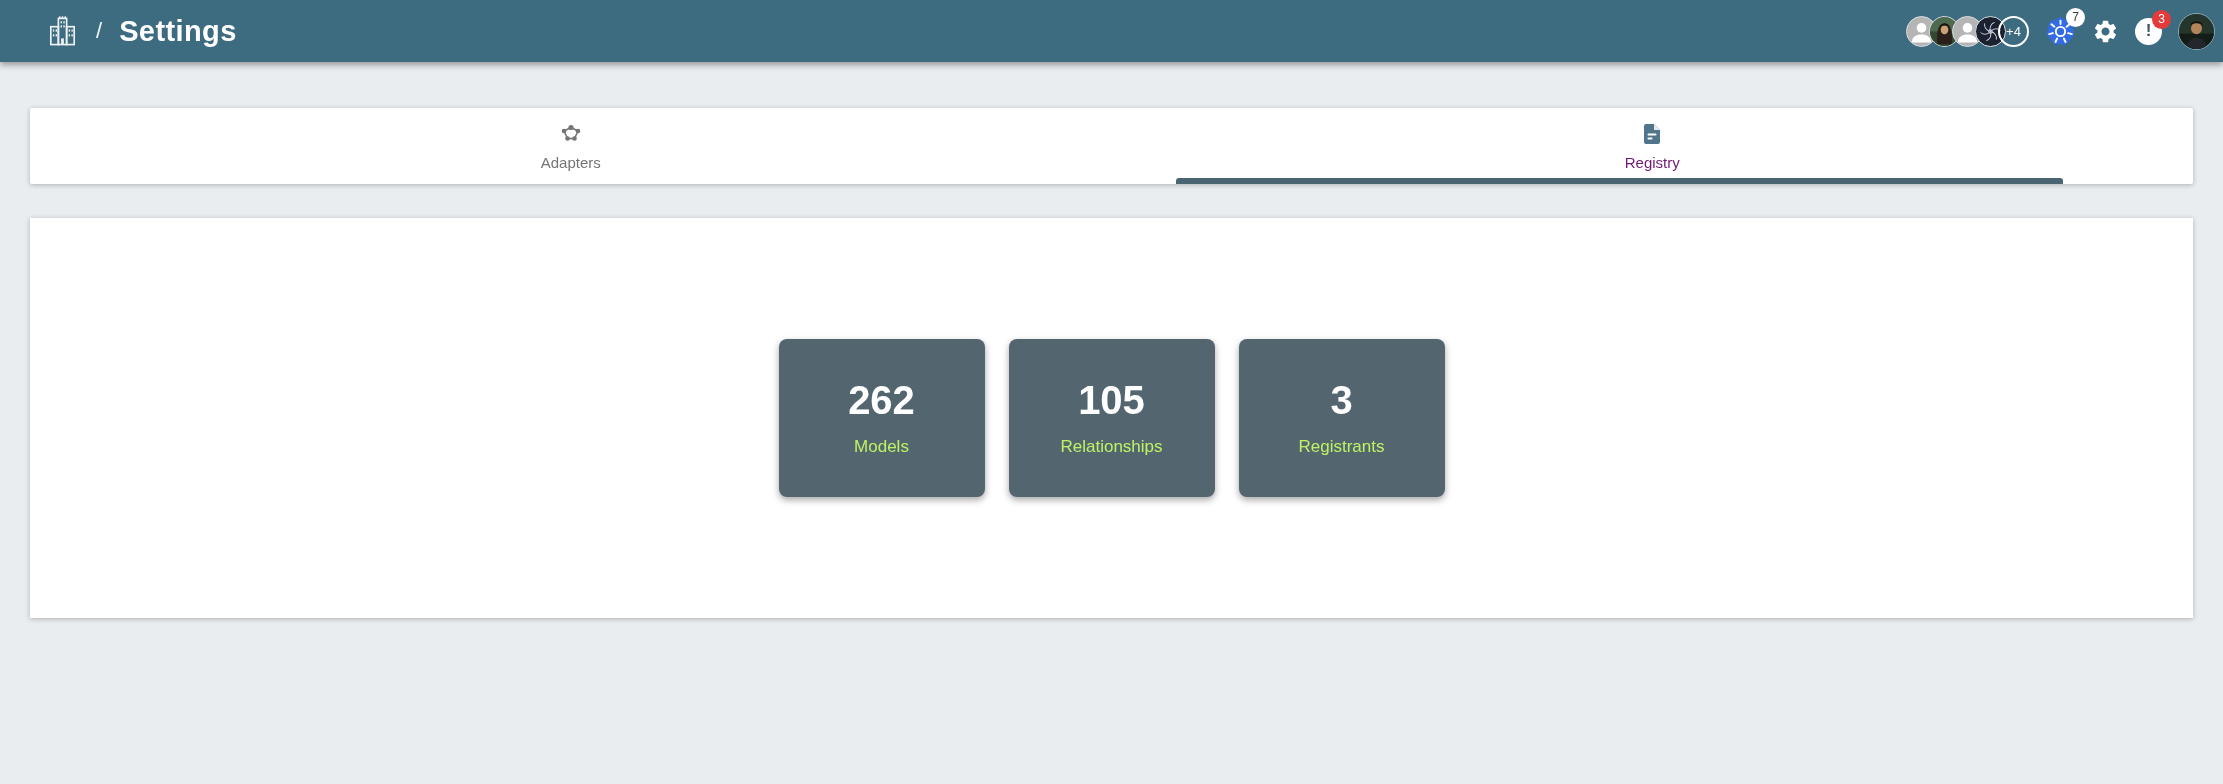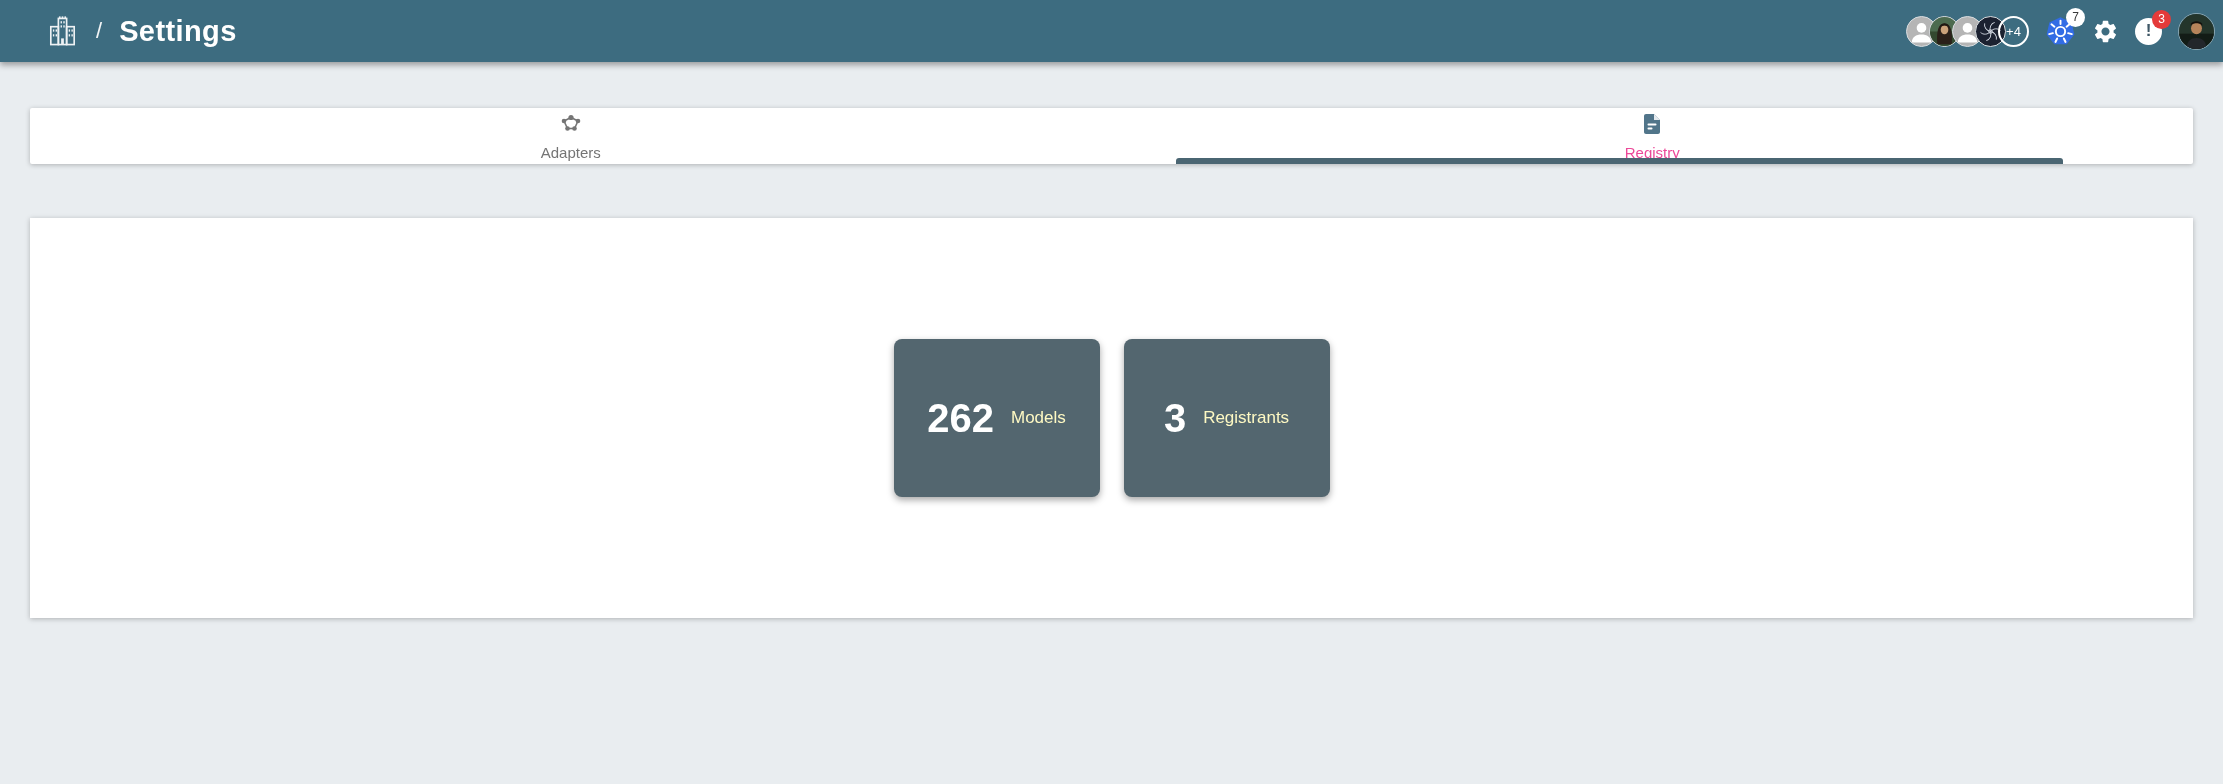--- a/index.html
+++ b/index.html
@@ -56,54 +56,54 @@
     color:#3f5766; font-weight:bold; font-size:17px;
     display:flex; align-items:center; justify-content:center;
   }
   .profile-avatar {
     width:37px; height:37px; border-radius:50%; overflow:hidden;
     border:1px solid rgba(255,255,255,.4);
   }
 
   
   .tabbar {
-    position:absolute; left:30px; right:30px; top:108px; height:56px;
+    position:absolute; left:30px; right:30px; top:108px; height:76px;
     background:#fff; border-radius:2px;
     box-shadow:0 1px 5px rgba(0,0,0,0.25);
     display:flex; z-index:10;
   }
   .tab {
     flex:1; display:flex; flex-direction:column;
     align-items:center; justify-content:center; gap:8px;
     color:#757575; font-size:15px; position:relative; cursor:pointer;
   }
-  .tab.active { color:#ec4899; }
+  .tab.active { color:#701a75; }
   .tab-underline {
     position:absolute; bottom:0; left:6%; width:82%; height:6px;
     background:#4a6572; border-radius:3px 3px 0 0;
   }
 
   
   .main-card {
     position:absolute; left:30px; right:30px; top:218px; height:400px;
     background:#fff; box-shadow:0 1px 5px rgba(0,0,0,0.25);
   }
   .stats-row {
     position:absolute; top:121px; left:0; right:0;
     display:flex; justify-content:center; gap:24px;
   }
   .stat-card {
     width:206px; height:158px; border-radius:8px;
     background:#53666f;
     box-shadow:0 3px 7px rgba(0,0,0,0.35);
-    display:flex; flex-direction:row; align-items:center; justify-content:center;
+    display:flex; flex-direction:column; align-items:center; justify-content:center;
     color:#fff; gap:17px;
   }
   .stat-value { font-size:40px; font-weight:bold; line-height:1; }
-  .stat-label { font-size:17px; color:#fef9c3; }
+  .stat-label { font-size:17px; color:#bef264; }
 </style>
 </head>
 <body>
 
 <div class="header">
   <div class="brand">
     <span style="display:flex;">
       <svg width="33" height="33" viewBox="0 0 24 24" fill="none" stroke="#eef2f4" stroke-width="1.2">
         <rect x="9" y="2.5" width="6" height="19"></rect>
         <rect x="3.5" y="8.5" width="5.5" height="13"></rect>
@@ -258,20 +258,24 @@
 
 <div class="main-card">
   <div class="stats-row">
 
     <div class="stat-card">
       <span class="stat-value">262</span>
       <span class="stat-label">Models</span>
     </div>
 
 
+    <div class="stat-card">
+      <span class="stat-value">105</span>
+      <span class="stat-label">Relationships</span>
+    </div>
 
     <div class="stat-card">
       <span class="stat-value">3</span>
       <span class="stat-label">Registrants</span>
     </div>
 
   </div>
 </div>
 
 </body></html>

